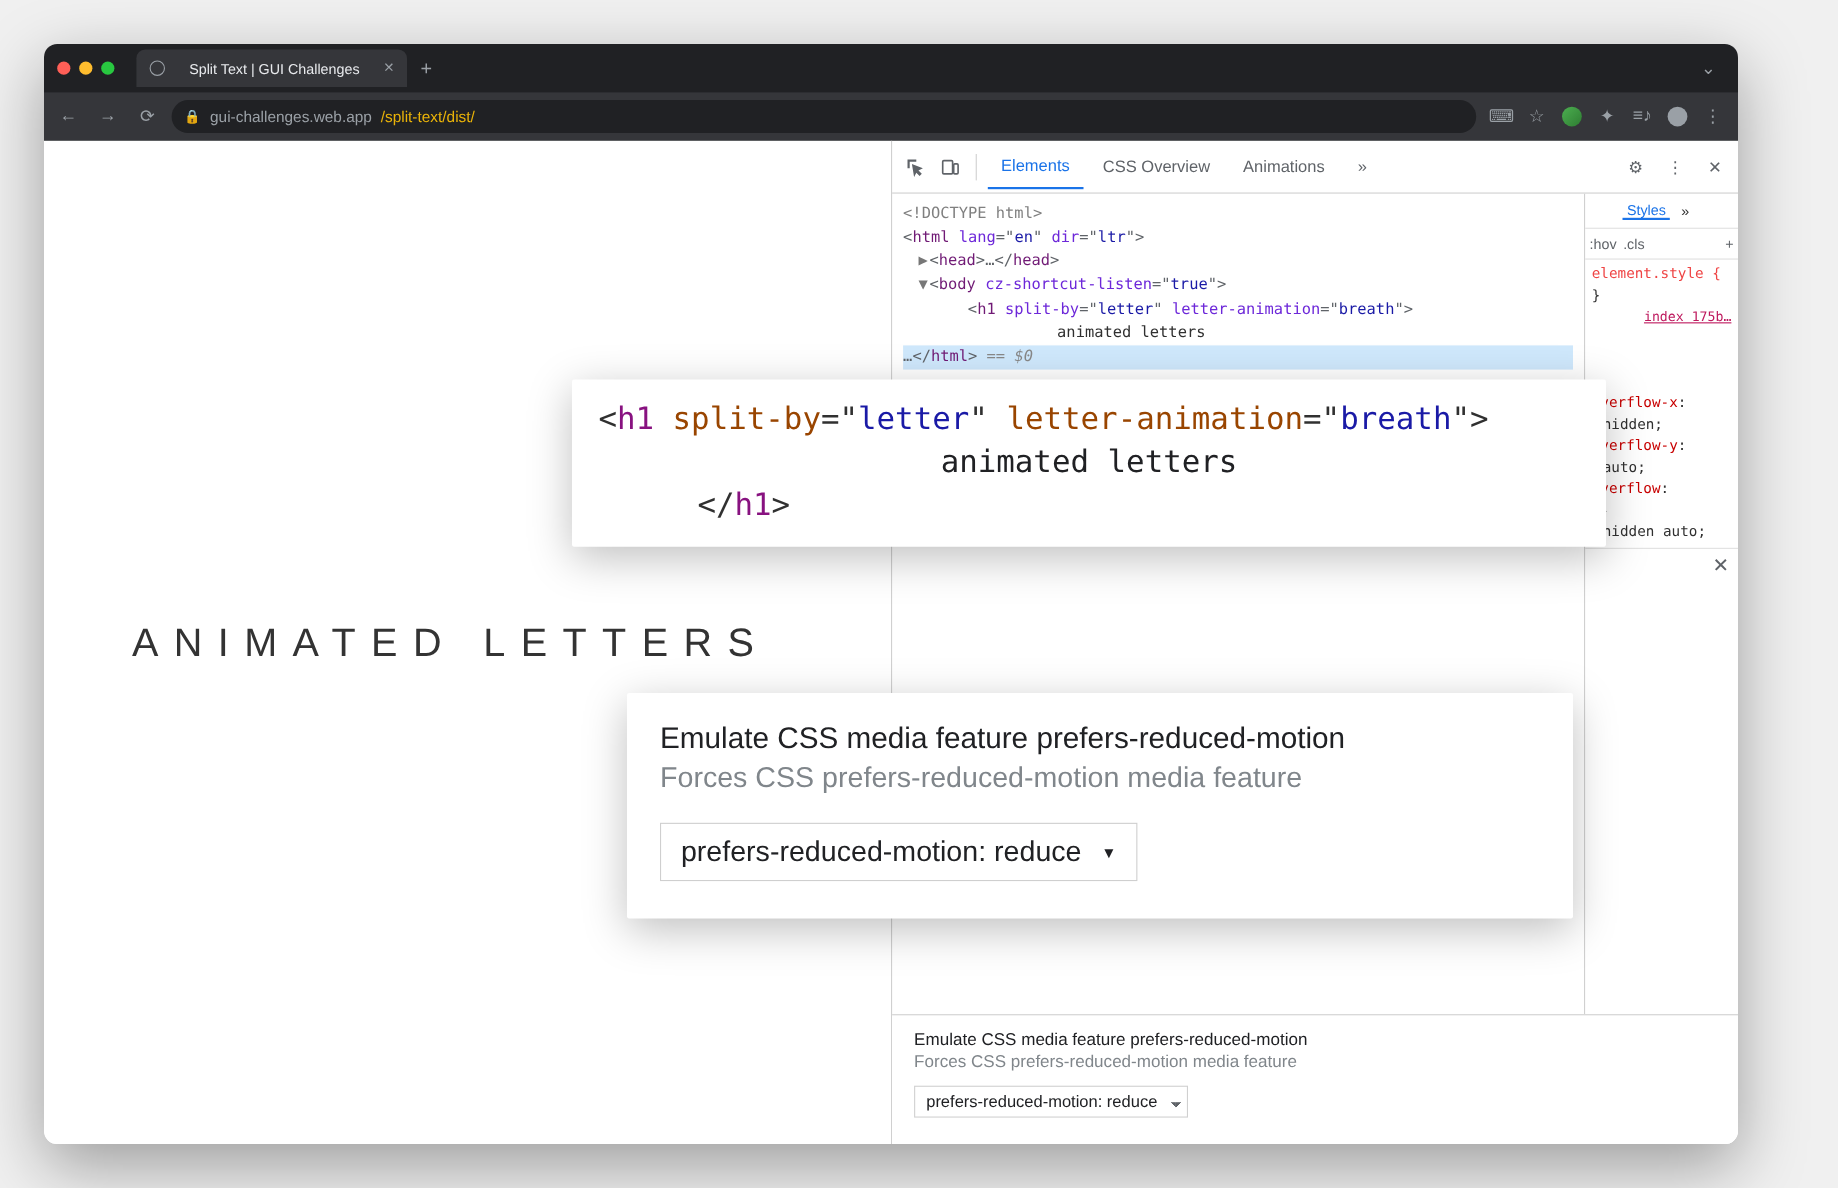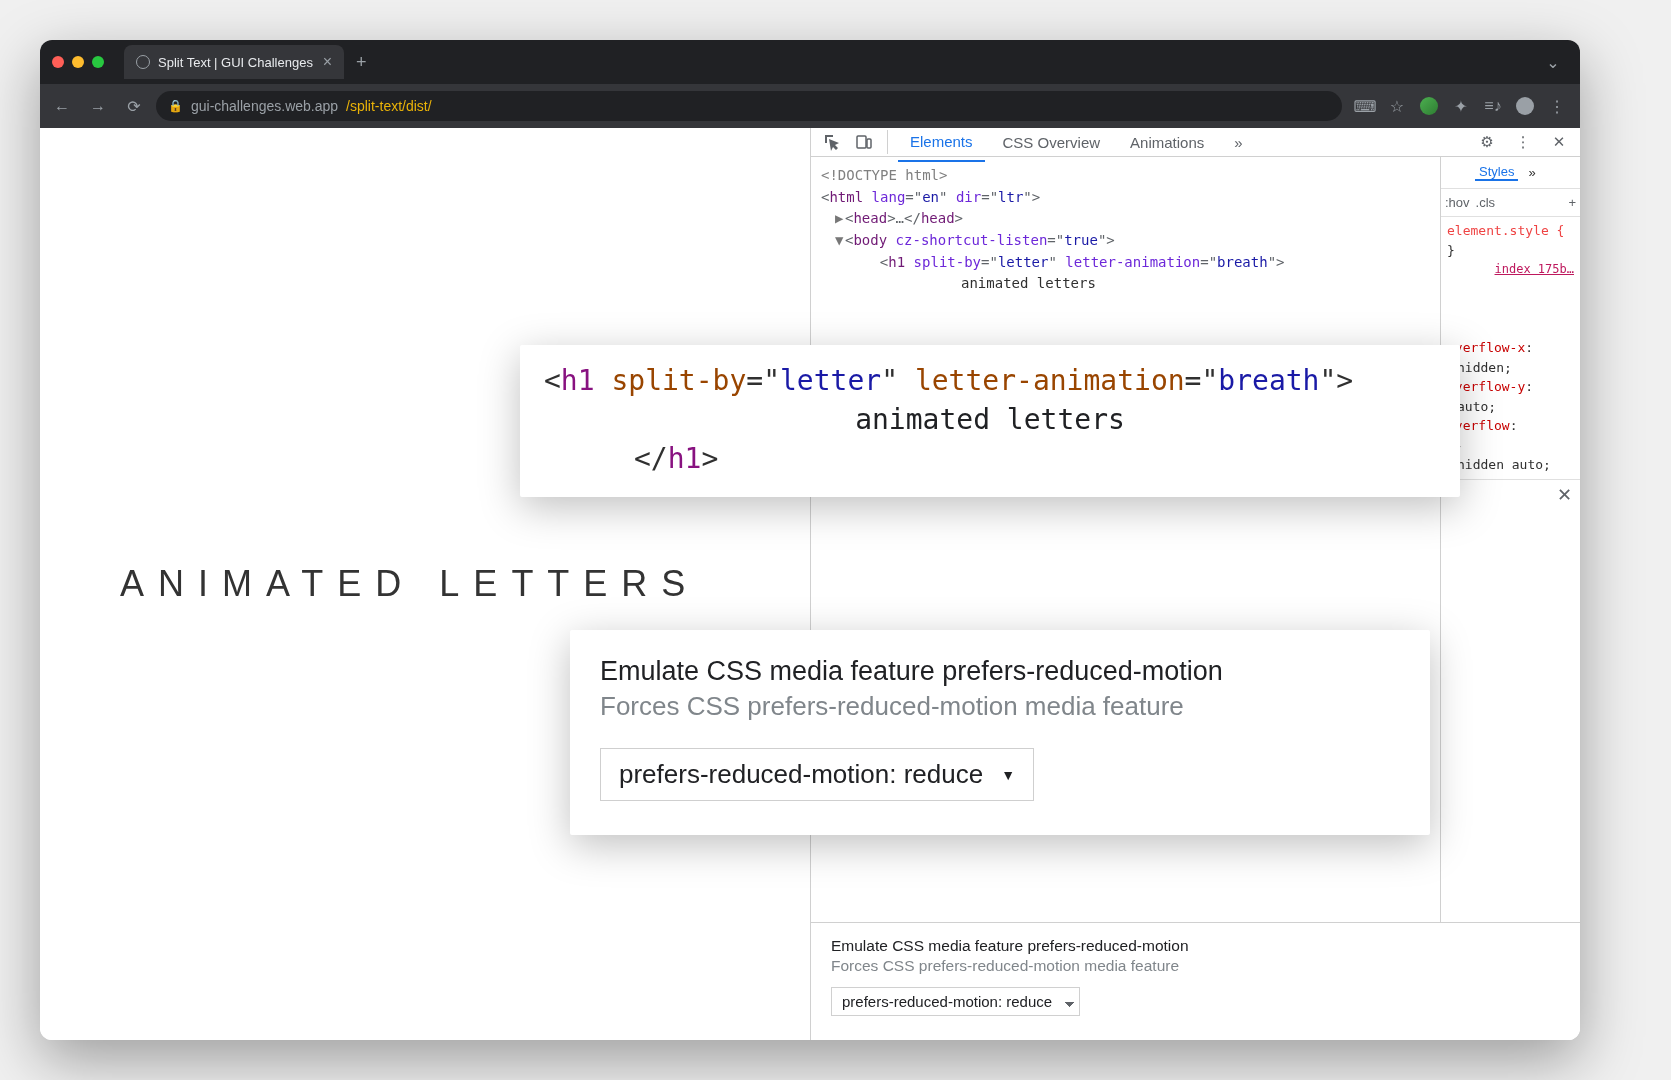--- a/index.html
+++ b/index.html
@@ -21,21 +21,21 @@
   position: relative;
 }
 .chrome-bar { background: #202124; height: 88px; }
 .tabrow { display: flex; align-items: center; height: 44px; padding: 0 12px; gap: 8px; }
 .traffic { display: flex; gap: 8px; margin-right: 12px; }
 .dot { width: 12px; height: 12px; border-radius: 50%; }
 .dot.red { background: #ff5f57; }
 .dot.yel { background: #febc2e; }
 .dot.grn { background: #28c840; }
 .tab {
-  display: flex; align-items: center; gap: 8px;
+  display: flex; align-items: center; gap: 22px;
   background: #35363a; color: #e8eaed;
   padding: 0 12px; height: 34px; border-radius: 8px 8px 0 0;
   font-size: 13px; min-width: 220px;
 }
 .tab .favicon { width:14px; height:14px; border-radius:50%; border:1.5px solid #9aa0a6; }
 .tab .x { margin-left: auto; color:#9aa0a6; font-size:16px; }
 .newtab { color:#9aa0a6; font-size:18px; margin-left:4px; }
 .addrrow {
   display:flex; align-items:center; height:44px; padding:0 8px; gap:8px;
   background:#35363a;
@@ -50,21 +50,21 @@
 .righticons { display:flex; gap:14px; color:#9aa0a6; align-items:center; padding:0 6px; }
 .righticons .ic { width:18px; height:18px; display:flex; align-items:center; justify-content:center; font-size:16px; }
 .avatar { width:18px; height:18px; border-radius:50%; background:#9aa0a6; }
 .ext-green { width:16px;height:16px;border-radius:50%;background:linear-gradient(135deg,#4caf50,#2e7d32); }
 
 .content-area { position:absolute; top:88px; left:0; right:0; bottom:0; display:flex; }
 .page { flex:0 0 770px; background:#fff; display:flex; align-items:center; justify-content:flex-start; padding-left:80px; }
 .page-title { font-weight:200; font-size:36px; letter-spacing:14px; color:#333; }
 
 .devtools { flex:1; border-left:1px solid #d0d0d0; display:flex; flex-direction:column; background:#fff; position:relative; }
-.dt-tabs { display:flex; align-items:center; height:29px; border-bottom:1px solid #d0d0d0; padding:0 8px; font-size:15px; color:#5f6368; gap:6px; }
+.dt-tabs { display:flex; align-items:center; height:48px; border-bottom:1px solid #d0d0d0; padding:0 8px; font-size:15px; color:#5f6368; gap:6px; }
 .dt-toolbtn { width:26px; height:26px; display:flex; align-items:center; justify-content:center; color:#5f6368; }
 .dt-tab { padding:0 12px; height:40px; display:flex; align-items:center; cursor:pointer; }
 .dt-tab.active { color:#1a73e8; border-bottom:2px solid #1a73e8; }
 .dt-right { margin-left:auto; display:flex; gap:10px; align-items:center; }
 
 .dt-body { flex:1; display:flex; overflow:hidden; }
 .dom { flex:1; font-family: Menlo, Consolas, monospace; font-size:14px; line-height:1.55; padding:8px 10px; color:#5f6368; overflow:hidden; }
 .dom .line { white-space:pre; }
 .tag-punc { color:#5f6368; }
 .tag-name { color:#701a75; }
@@ -200,20 +200,21 @@
       </div>
 
       <div class="dt-body">
         <div class="dom">
           <div class="line doctype">&lt;!DOCTYPE html&gt;</div>
           <div class="line"><span class="tag-punc">&lt;</span><span class="tag-name">html</span> <span class="attr-name">lang</span><span class="tag-punc">="</span><span class="attr-val">en</span><span class="tag-punc">"</span> <span class="attr-name">dir</span><span class="tag-punc">="</span><span class="attr-val">ltr</span><span class="tag-punc">"&gt;</span></div>
           <div class="line indent1"><span class="arrow">▶</span><span class="tag-punc">&lt;</span><span class="tag-name">head</span><span class="tag-punc">&gt;</span><span>…</span><span class="tag-punc">&lt;/</span><span class="tag-name">head</span><span class="tag-punc">&gt;</span></div>
           <div class="line indent1"><span class="arrow">▼</span><span class="tag-punc">&lt;</span><span class="tag-name">body</span> <span class="attr-name">cz-shortcut-listen</span><span class="tag-punc">="</span><span class="attr-val">true</span><span class="tag-punc">"&gt;</span></div>
           <div class="line indent3">  <span class="tag-punc">&lt;</span><span class="tag-name">h1</span> <span class="attr-name">split-by</span><span class="tag-punc">="</span><span class="attr-val">letter</span><span class="tag-punc">"</span> <span class="attr-name">letter-animation</span><span class="tag-punc">="</span><span class="attr-val">breath</span><span class="tag-punc">"&gt;</span></div>
           <div class="line indent5 text-node">animated letters</div>
+          <div class="line highlight-row"><span class="tag-punc">…</span><span class="tag-punc">&lt;/</span><span class="tag-name">html</span><span class="tag-punc">&gt;</span> <span class="eq0">== $0</span></div>
         </div>
 
         <div class="styles">
           <div class="styles-tabrow">
             <span class="stab active">Styles</span>
             <span class="stab">»</span>
           </div>
           <div class="styles-filter">
             <span>:hov</span>
             <span>.cls</span>

